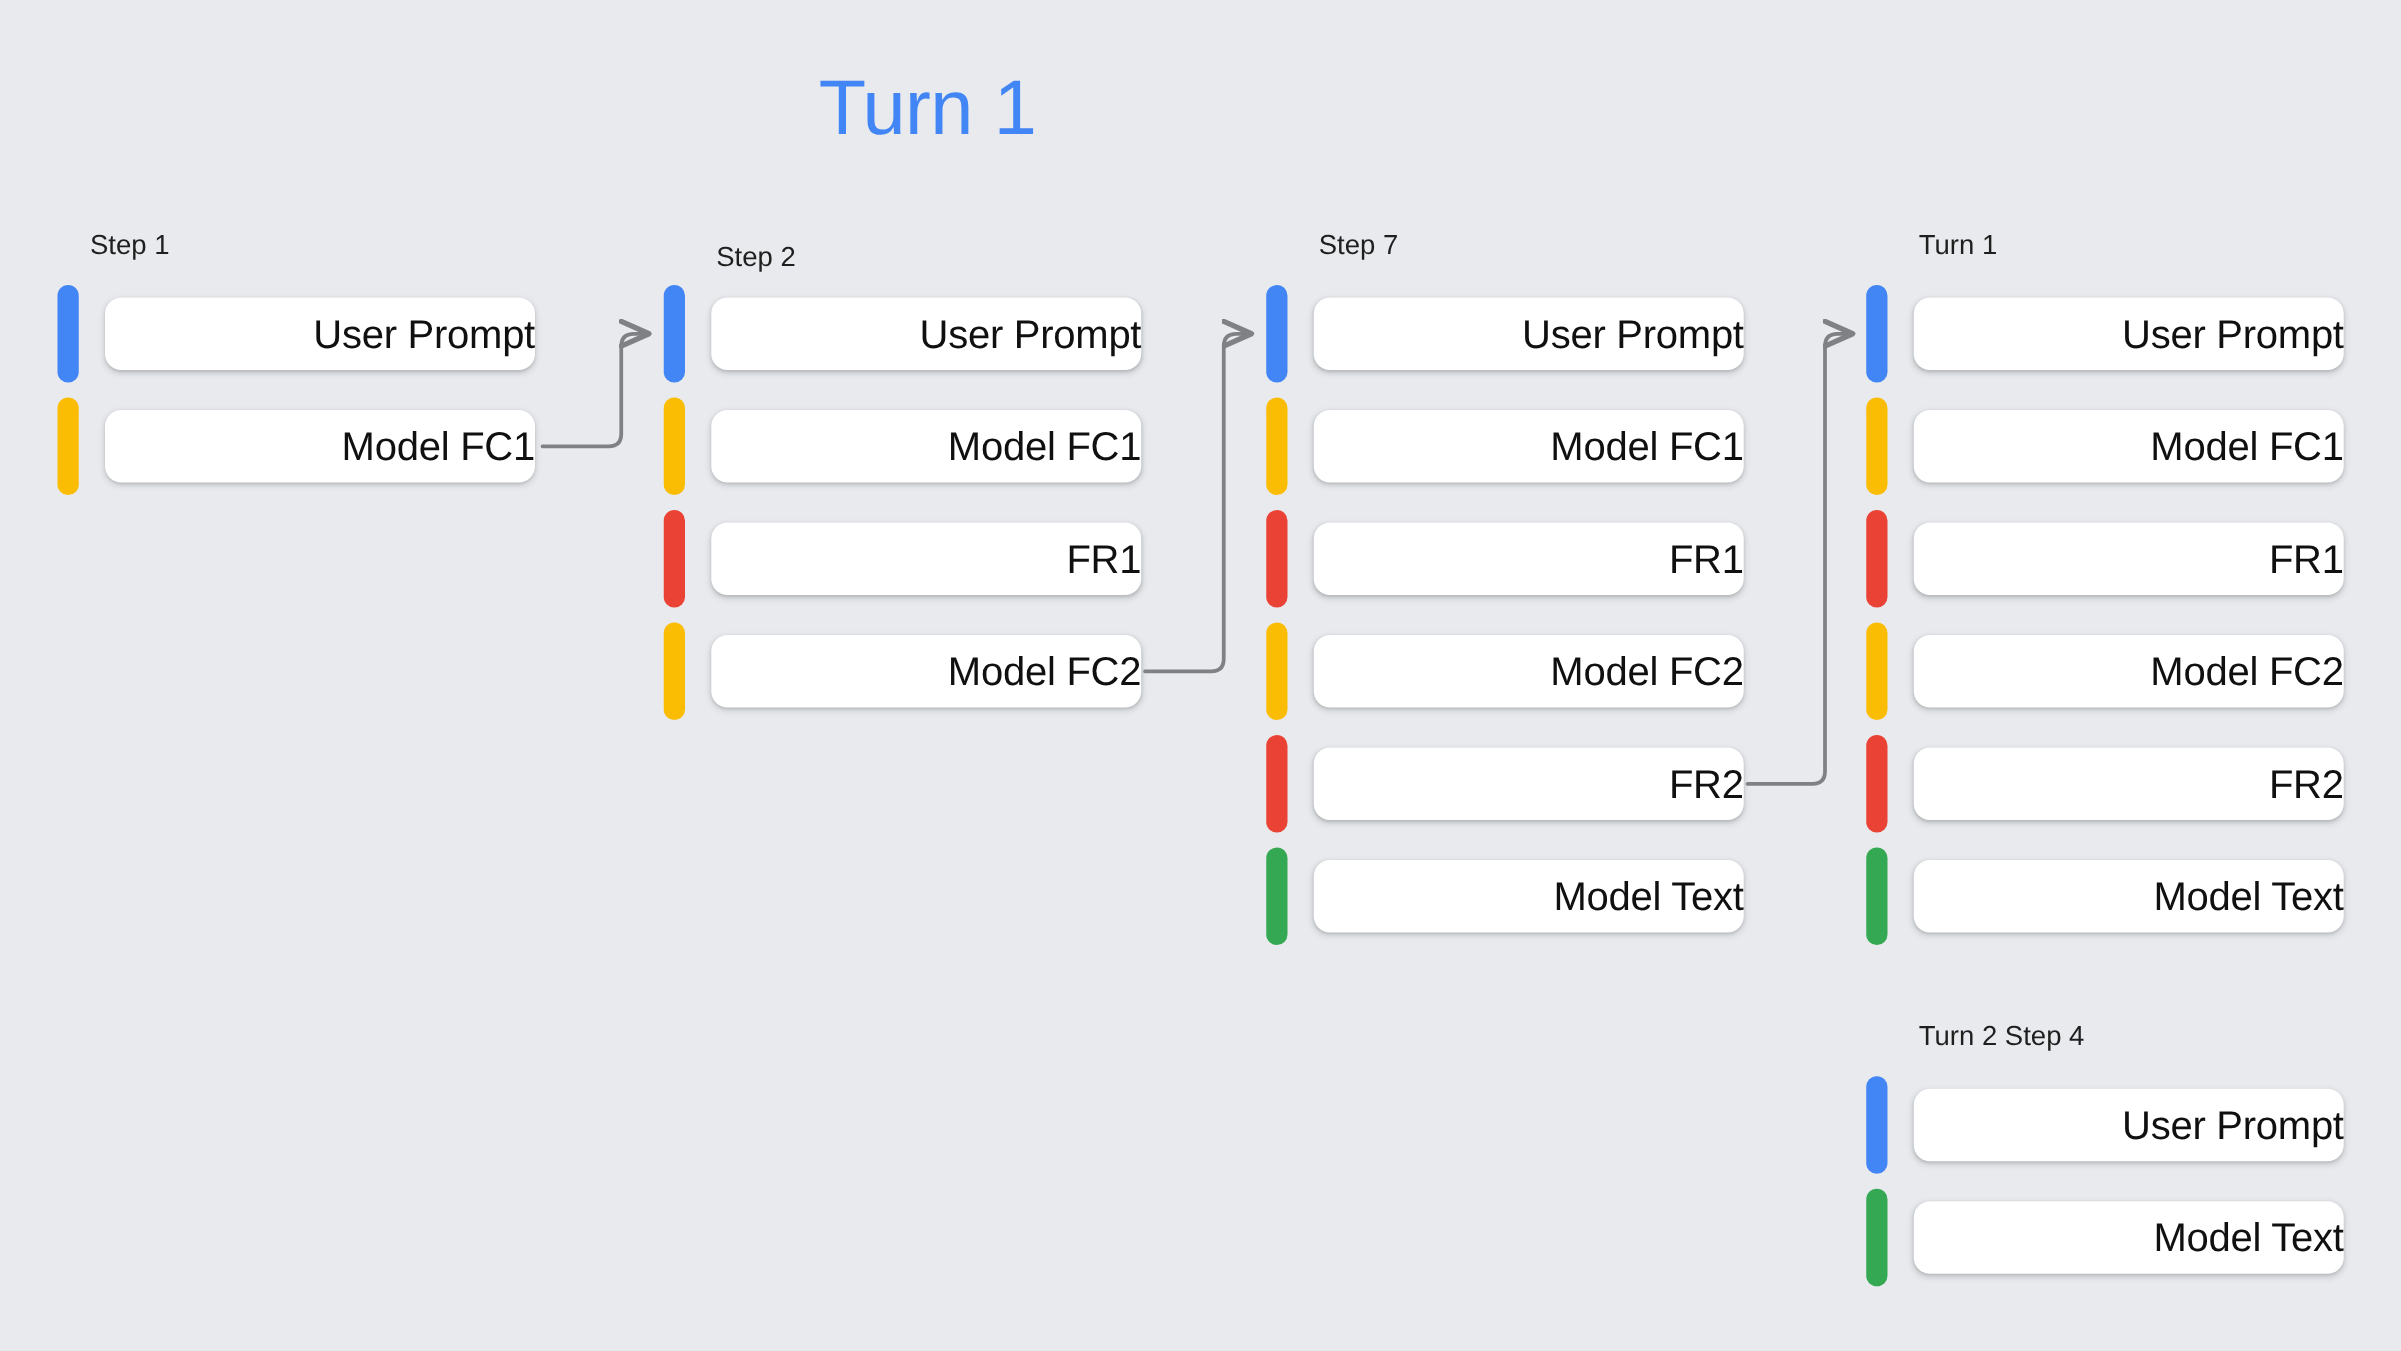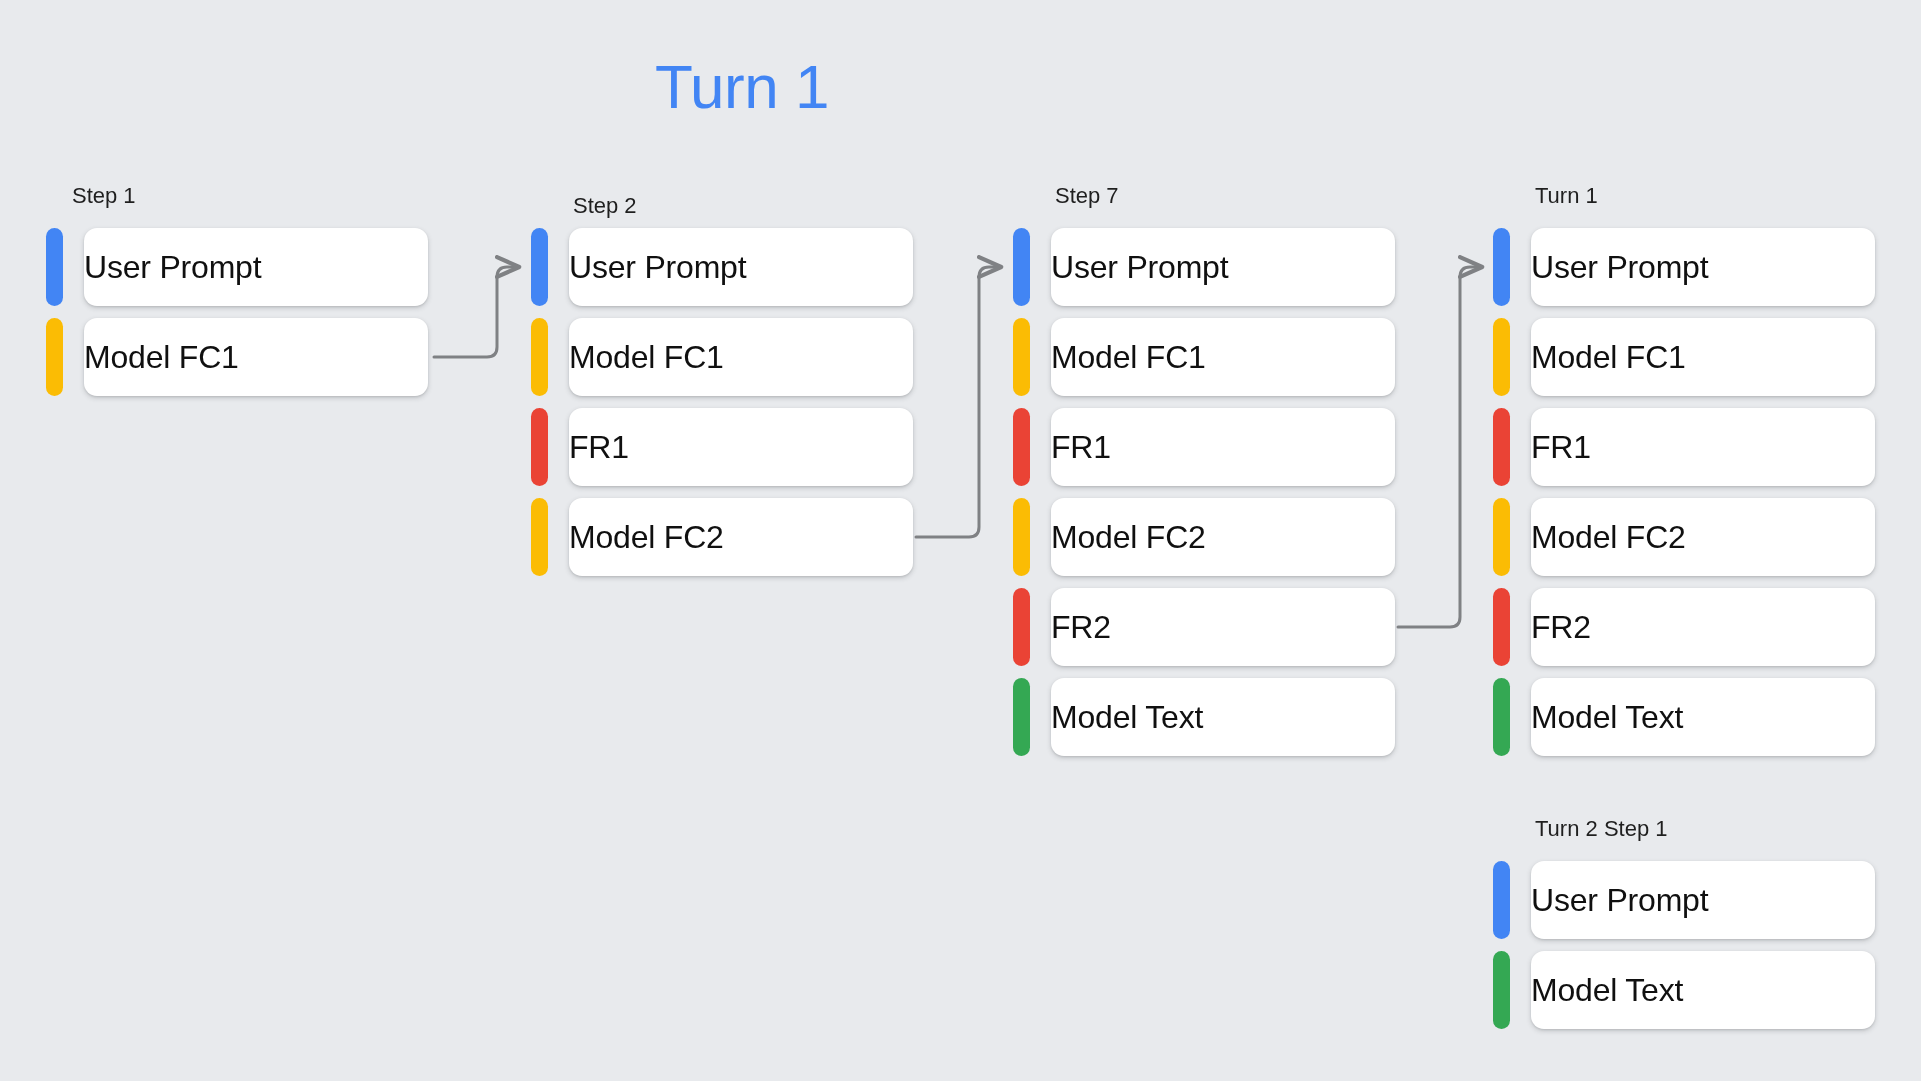--- a/index.html
+++ b/index.html
@@ -60,27 +60,27 @@
     border-radius: 9px;
     flex: 0 0 auto;
   }
   .bar.blue   { background: #4285f4; }
   .bar.yellow { background: #fbbc04; }
   .bar.red    { background: #ea4335; }
   .bar.green  { background: #34a853; }
 
   .card {
     margin-left: 21px;
-    height: 78px;
+    height: 58px;
     background: #ffffff;
     border-radius: 13px;
     box-shadow: 0 2px 5px rgba(60,64,67,0.22), 0 1px 2px rgba(60,64,67,0.12);
     display: flex;
     align-items: center;
-    justify-content: flex-start;
+    justify-content: flex-end;
     flex: 0 0 auto;
   }
   .card-label {
     font-size: 32px;
     color: #101010;
     font-weight: 400;
     white-space: nowrap;
     letter-spacing: -0.2px;
   }
 
@@ -237,21 +237,21 @@
 
     <div class="row" style="left:1493px; top:678px;">
       <div class="bar green"></div>
       <div class="card" style="width:344px;">
         <span class="card-label">Model Text</span>
       </div>
     </div>
   </div>
 
   <div class="column">
-    <div class="col-label" style="left:1535px; top:818px;">Turn 2 Step 1</div>
+    <div class="col-label" style="left:1535px; top:818px;">Turn 2 Step 4</div>
 
     <div class="row" style="left:1493px; top:861px;">
       <div class="bar blue"></div>
       <div class="card" style="width:344px;">
         <span class="card-label">User Prompt</span>
       </div>
     </div>
 
     <div class="row" style="left:1493px; top:951px;">
       <div class="bar green"></div>

